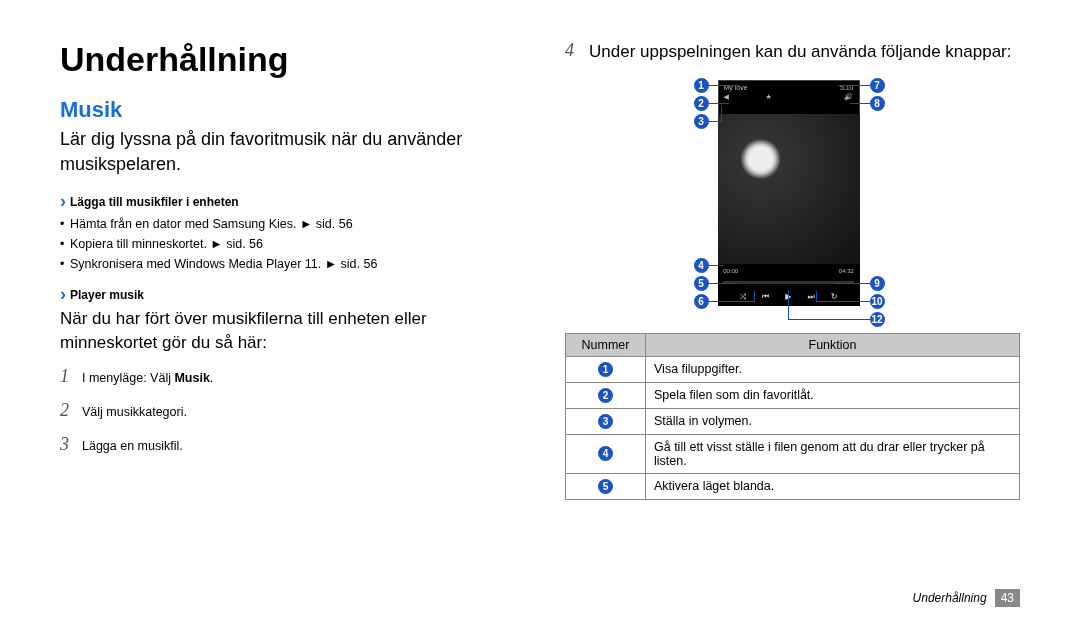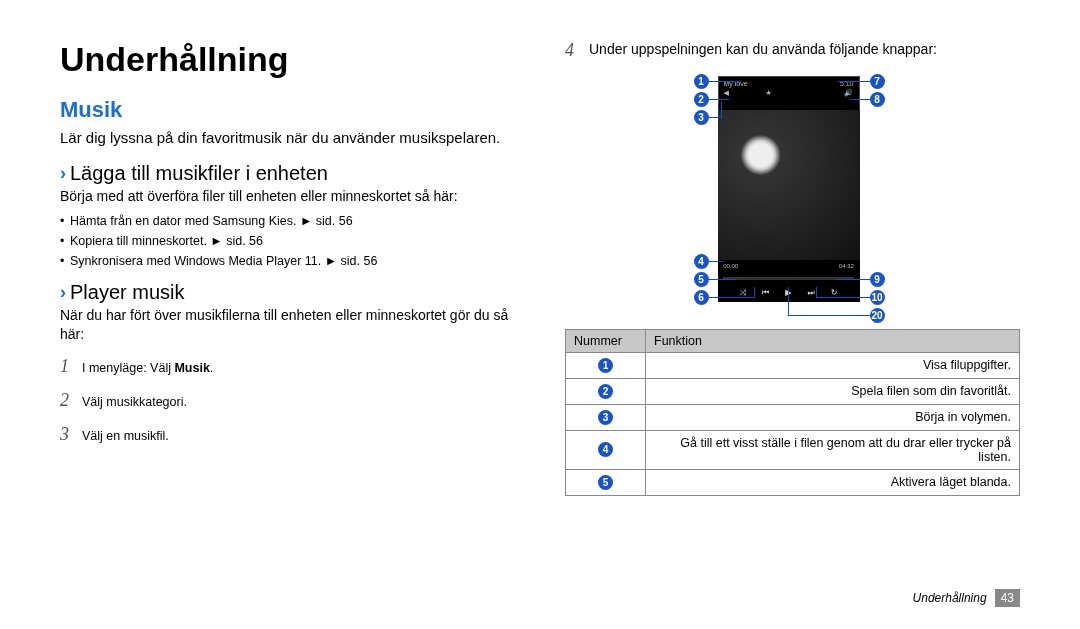--- a/index.html
+++ b/index.html
@@ -1,64 +1,63 @@
 <!DOCTYPE html>
 <html><head>
 <meta charset="utf-8">
 <style>
 * { margin: 0; padding: 0; box-sizing: border-box; }
 body { font-family: Arial, Helvetica, sans-serif; font-size: 13px; color: #000; width: 1080px; height: 629px; background: #fff; position: relative; padding: 40px 60px 30px; }
 .page { display: flex; gap: 50px; }
 .col { flex: 1; }
 h1 { font-size: 34px; font-weight: bold; margin-bottom: 18px; }
 h2 { font-size: 22px; font-weight: bold; color: #1a6fd6; margin-bottom: 4px; }
-.intro { font-size: 15px; line-height: 1.4; margin-bottom: 14px; }
+.intro { font-size: 18px; line-height: 1.4; margin-bottom: 14px; }
 .sub { display: flex; align-items: center; gap: 4px; margin-top: 10px; margin-bottom: 2px; }
 .chev { color: #1a6fd6; font-size: 18px; font-weight: bold; }
-.sub h3 { font-size: 20px; font-weight: normal; }
-.body-text { font-size: 14px; line-height: 1.4; margin-bottom: 4px; }
+.sub h3 { font-size: 12px; font-weight: bold; }
+.body-text { font-size: 17px; line-height: 1.4; margin-bottom: 4px; }
 ul.bullets { list-style: none; margin: 2px 0 8px; }
 ul.bullets li { font-size: 12.5px; line-height: 1.6; padding-left: 10px; position: relative; }
 ul.bullets li::before { content: "•"; position: absolute; left: 0; top: 0; }
 ol.steps { list-style: none; margin-top: 2px; }
 ol.steps li { display: flex; gap: 8px; font-size: 12.5px; line-height: 1.9; align-items: baseline; }
 .stepnum { font-family: Georgia, 'Times New Roman', serif; font-style: italic; font-size: 18px; color: #555; min-width: 14px; }
 .bold-inline { font-weight: bold; }
 .rcol-top { display: flex; gap: 10px; align-items: flex-start; margin-bottom: 10px; }
 .figure-wrap { position: relative; margin: 6px auto 20px; width: 310px; height: 235px; }
 .phone-screen { position: absolute; left: 80px; top: 2px; width: 142px; height: 226px; background: #000; border: 1px solid #444; }
 .screen-top { height: 34px; background: #000; display: flex; flex-direction: column; gap: 2px; padding: 3px 5px; color: #bbb; font-size: 7px; }
 .screen-top-row { display: flex; justify-content: space-between; align-items: center; }
 .screen-album { position: absolute; left: 80px; top: 36px; width: 142px; height: 150px; background: radial-gradient(circle at 30% 30%, #eee 8%, #ccc 10%, #333 14%, #111 100%); }
 .screen-bottom { position: absolute; left: 80px; top: 186px; width: 142px; height: 42px; background: #000; display: flex; flex-direction: column; justify-content: space-around; align-items: center; }
 .controls-row { display: flex; gap: 16px; color: #ddd; font-size: 8px; }
 .callout-line { position: absolute; background: #0a4fbc; }
 .callout-num { position: absolute; width: 15px; height: 15px; border-radius: 50%; background: #1a53c4; color: #fff; font-size: 10px; font-weight: bold; display: flex; align-items: center; justify-content: center; }
 table.func { width: 100%; border-collapse: collapse; margin-top: 8px; }
-table.func th { background: #c8c8c8; border: 1px solid #888; text-align: left; font-weight: normal; padding: 4px 8px; font-size: 12.5px; }
-table.func td { border: 1px solid #888; padding: 5px 8px; font-size: 12.5px; vertical-align: middle; text-align: right; }
+table.func th { background: #c8c8c8; border: 1px solid #888; text-align: center; font-weight: normal; padding: 4px 8px; font-size: 12.5px; }
+table.func td { border: 1px solid #888; padding: 5px 8px; font-size: 12.5px; vertical-align: middle; }
 table.func td.numcell { text-align: center; width: 80px; }
 .circ { display: inline-flex; width: 15px; height: 15px; border-radius: 50%; background: #1a53c4; color: #fff; font-size: 10px; font-weight: bold; align-items: center; justify-content: center; }
 .footer { position: absolute; bottom: 22px; right: 60px; display: flex; align-items: center; gap: 8px; font-size: 12px; font-style: italic; }
 .page-badge { background: #888; color: #fff; font-style: normal; padding: 2px 6px; font-size: 12px; }
 </style>
 </head>
 <body>
 
 <div class="page">
   <div class="col">
     <h1>Underhållning</h1>
     <h2>Musik</h2>
     <p class="intro">Lär dig lyssna på din favoritmusik när du använder musikspelaren.</p>
 
     <div class="sub">
       <span class="chev">›</span>
       <h3>Lägga till musikfiler i enheten</h3>
     </div>
-    <p class="body-text">Börja med att överföra filer till enheten eller minneskortet så här:</p>
     <ul class="bullets">
       <li>Hämta från en dator med Samsung Kies. ► sid. 56</li>
       <li>Kopiera till minneskortet. ► sid. 56</li>
       <li>Synkronisera med Windows Media Player 11. ► sid. 56</li>
     </ul>
 
     <div class="sub">
       <span class="chev">›</span>
       <h3>Player musik</h3>
     </div>
@@ -67,21 +66,21 @@
       <li>
         <span class="stepnum">1</span>
         <span><span>I menyläge: Välj </span><span class="bold-inline">Musik</span><span>.</span></span>
       </li>
       <li>
         <span class="stepnum">2</span>
         <span>Välj musikkategori.</span>
       </li>
       <li>
         <span class="stepnum">3</span>
-        <span>Välj en musikfil.</span>
+        <span>Lägga en musikfil.</span>
       </li>
     </ol>
   </div>
 
   <div class="col">
     <div class="rcol-top">
       <span class="stepnum">4</span>
       <span class="body-text">Under uppspelningen kan du använda följande knappar:</span>
     </div>
 
@@ -135,42 +134,42 @@
       <div class="callout-num" style="left:232px; top:0;">7</div>
       <div class="callout-line" style="left:200px; top:7px; width:32px; height:1px;"></div>
       <div class="callout-num" style="left:232px; top:18px;">8</div>
       <div class="callout-line" style="left:212px; top:25px; width:20px; height:1px;"></div>
 
       <div class="callout-num" style="left:232px; top:198px;">9</div>
       <div class="callout-line" style="left:198px; top:205px; width:34px; height:1px;"></div>
       <div class="callout-num" style="left:232px; top:216px;">10</div>
       <div class="callout-line" style="left:178px; top:223px; width:54px; height:1px;"></div>
       <div class="callout-line" style="left:178px; top:213px; width:1px; height:11px;"></div>
-      <div class="callout-num" style="left:232px; top:234px;">20</div>
+      <div class="callout-num" style="left:232px; top:234px;">12</div>
       <div class="callout-line" style="left:150px; top:241px; width:82px; height:1px;"></div>
       <div class="callout-line" style="left:150px; top:213px; width:1px; height:29px;"></div>
     </div>
 
     <table class="func">
       <tbody>
           <tr>
         <th>Nummer</th>
         <th>Funktion</th>
       </tr>
       <tr>
         <td class="numcell"><span class="circ">1</span></td>
         <td>Visa filuppgifter.</td>
       </tr>
       <tr>
         <td class="numcell"><span class="circ">2</span></td>
         <td>Spela filen som din favoritlåt.</td>
       </tr>
       <tr>
         <td class="numcell"><span class="circ">3</span></td>
-        <td>Börja in volymen.</td>
+        <td>Ställa in volymen.</td>
       </tr>
       <tr>
         <td class="numcell"><span class="circ">4</span></td>
         <td>Gå till ett visst ställe i filen genom att du drar eller trycker på listen.</td>
       </tr>
       <tr>
         <td class="numcell"><span class="circ">5</span></td>
         <td>Aktivera läget blanda.</td>
       </tr>
     </tbody>

